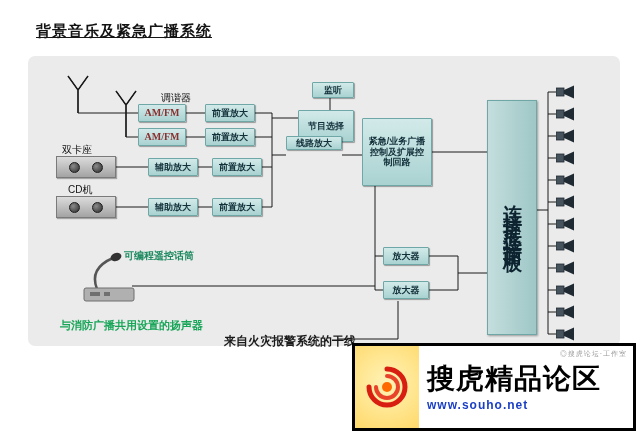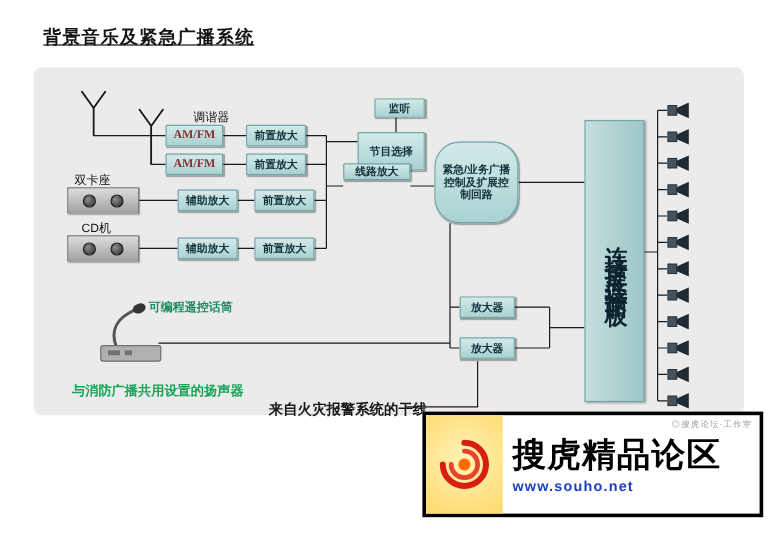--- a/index.html
+++ b/index.html
@@ -41,21 +41,21 @@
   .lbl { position:absolute; z-index:3; font-size:10px; color:#111; white-space:nowrap; }
   .green { color:#18a558; font-weight:bold; }
   .darkgreen { color:#1c8a60; font-weight:bold; }
   .firenote { font-size:12px; font-weight:bold; color:#1a1a1a; }
   .bignote { font-size:11px; }
   .panel {
     writing-mode:vertical-rl; font-size:19px; font-weight:bold; color:#0d2430;
     letter-spacing:7px; background:linear-gradient(90deg,#c4dedd,#9ec7c6);
     border:1px solid #6fa7a6; box-shadow:1px 1px 2px rgba(0,0,0,.35);
   }
-  .ctrl { font-size:9px; padding:3px;border-radius:21px; }
+  .ctrl { font-size:9px; padding:3px; }
   .watermark {
     position:absolute; left:352px; top:343px; width:284px; height:88px;
     background:#ffffff; border:3px solid #000; z-index:5; display:flex;
   }
   .logo {
     width:64px; height:100%; display:flex; align-items:center; justify-content:center;
     background:radial-gradient(circle at 50% 45%, #fff3b8, #ffd96a);
   }
   .wm-text { flex:1; position:relative; padding:5px 6px 0 8px; }
   .studio { position:absolute; right:6px; top:3px; font-size:7px; color:#9a9a9a; letter-spacing:1px; }

